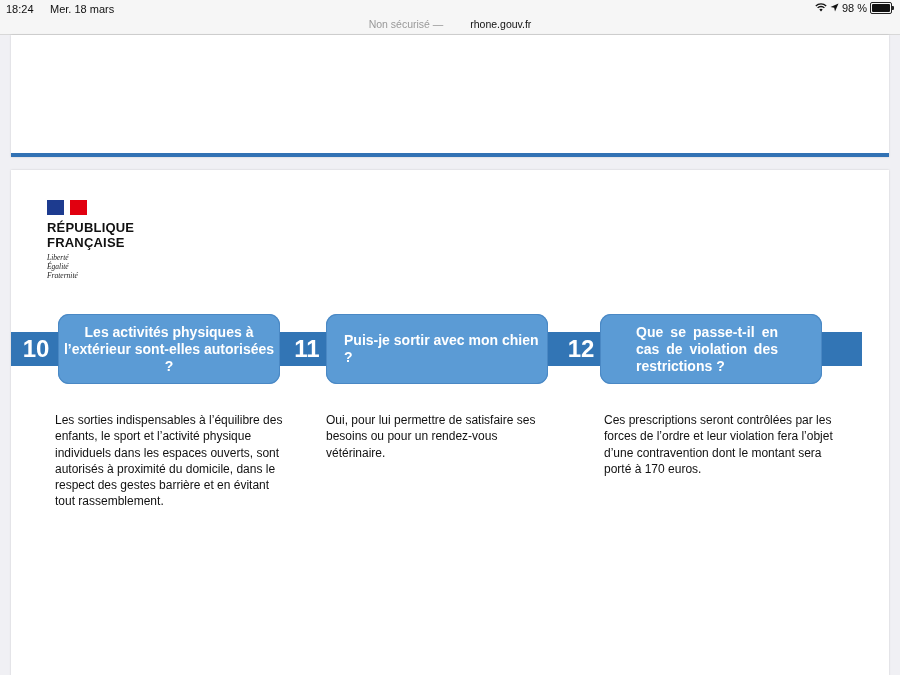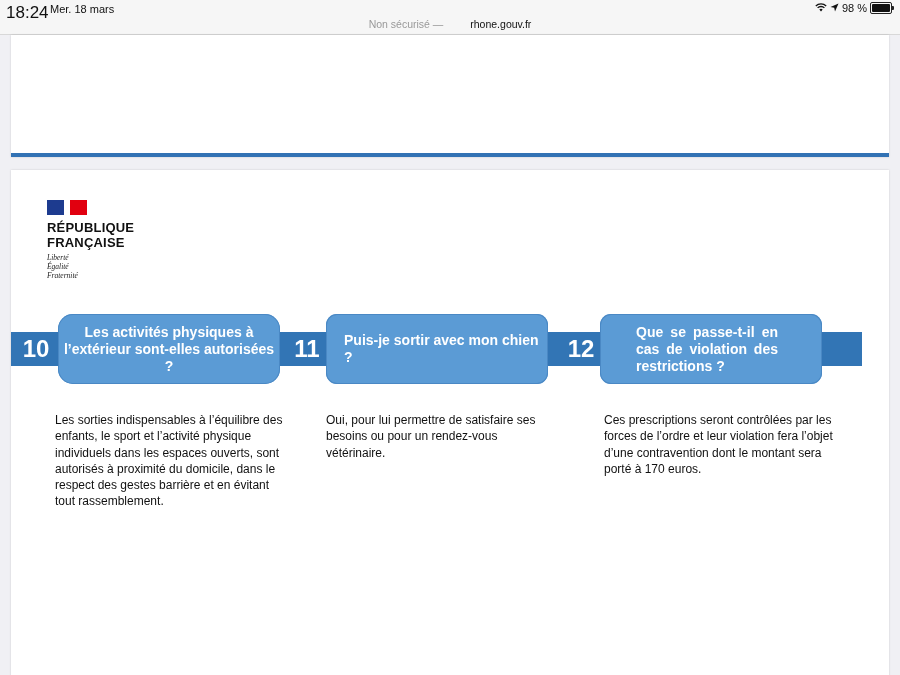--- a/index.html
+++ b/index.html
@@ -1,18 +1,18 @@
 <!DOCTYPE html>
 <html><head>
 <meta charset="utf-8">
 <style>
   html, body { margin:0; padding:0; }
   body { width:900px; height:675px; background:#f0f0f4; position:relative; overflow:hidden; font-family:"Liberation Sans", sans-serif; }
   .statusbar { position:absolute; left:0; top:0; width:900px; height:34px; background:#f6f6f6; border-bottom:1px solid #d8d8d8; }
-  .sb-time { position:absolute; left:6px; top:3px; font-size:17px; color:#111; }
+  .sb-time { position:absolute; left:6px; top:3px; font-size:11px; color:#111; }
   .sb-date { position:absolute; left:43px; top:3px; font-size:11px; color:#111;padding-left:7px; }
   .sb-url { position:absolute; left:0; width:900px; top:18px; text-align:center; font-size:10.5px; color:#999; }
   .sb-url b { color:#111; font-weight:normal;margin-left:24px; }
   .sb-right { position:absolute; right:8px; top:2px; display:flex; align-items:center; gap:3px; font-size:11px; color:#111; }
   .battery { width:18px; height:8px; border:1px solid #222; border-radius:2px; padding:1px; position:relative; }
   .battery .fill { height:100%; background:#111; border-radius:1px; }
   .battery::after { content:""; position:absolute; right:-3px; top:3px; width:2px; height:4px; background:#222; border-radius:0 1px 1px 0; }
 
   .page { position:absolute; left:11px; width:878px; background:#fff; box-shadow:0 0 2px rgba(0,0,0,0.15); }
   .page1 { top:35px; height:122px; }
@@ -23,21 +23,21 @@
   .flag { width:40px; height:15px; display:flex; }
   .flag .b { flex:1; background:#1d3b8f; }
   .flag .w { flex:0.4; background:#fff; }
   .flag .r { flex:1; background:#e1000f; }
   .rf { margin-top:5px; font-weight:bold; font-size:13px; line-height:15px; color:#111; letter-spacing:0.2px; }
   .motto { margin-top:3px; font-family:"Liberation Serif", serif; font-style:italic; font-size:7.5px; line-height:9px; color:#222; }
 
   .band { position:absolute; top:162px; height:34px; background:#3275b5; }
   .band-num { position:absolute; top:162px; height:34px; line-height:34px; color:#fff; font-weight:bold; font-size:24px; text-align:center; }
   .qbox { position:absolute; top:144px; height:70px; background:#5b9bd5; border-radius:11px; color:#fff; font-weight:bold; font-size:14px; line-height:17px; display:flex; align-items:center; box-shadow:0 0 0 1px #4a88c4 inset; }
-  .q1 { left:47px; width:222px; justify-content:center; text-align:center;border-radius:15px; }
+  .q1 { left:47px; width:222px; justify-content:center; text-align:center; }
   .q2 { left:315px; width:222px; padding-left:18px; box-sizing:border-box; }
   .q3 { left:589px; width:222px; padding-left:36px; padding-right:44px; box-sizing:border-box; text-align:justify; text-align-last:left; }
 
   .answer { position:absolute; top:242px; font-size:12px; line-height:16.3px; color:#111; }
   .a1 { left:44px; width:232px; }
   .a2 { left:315px; width:222px; }
   .a3 { left:593px; width:240px; }
 </style>
 </head>
 <body>

